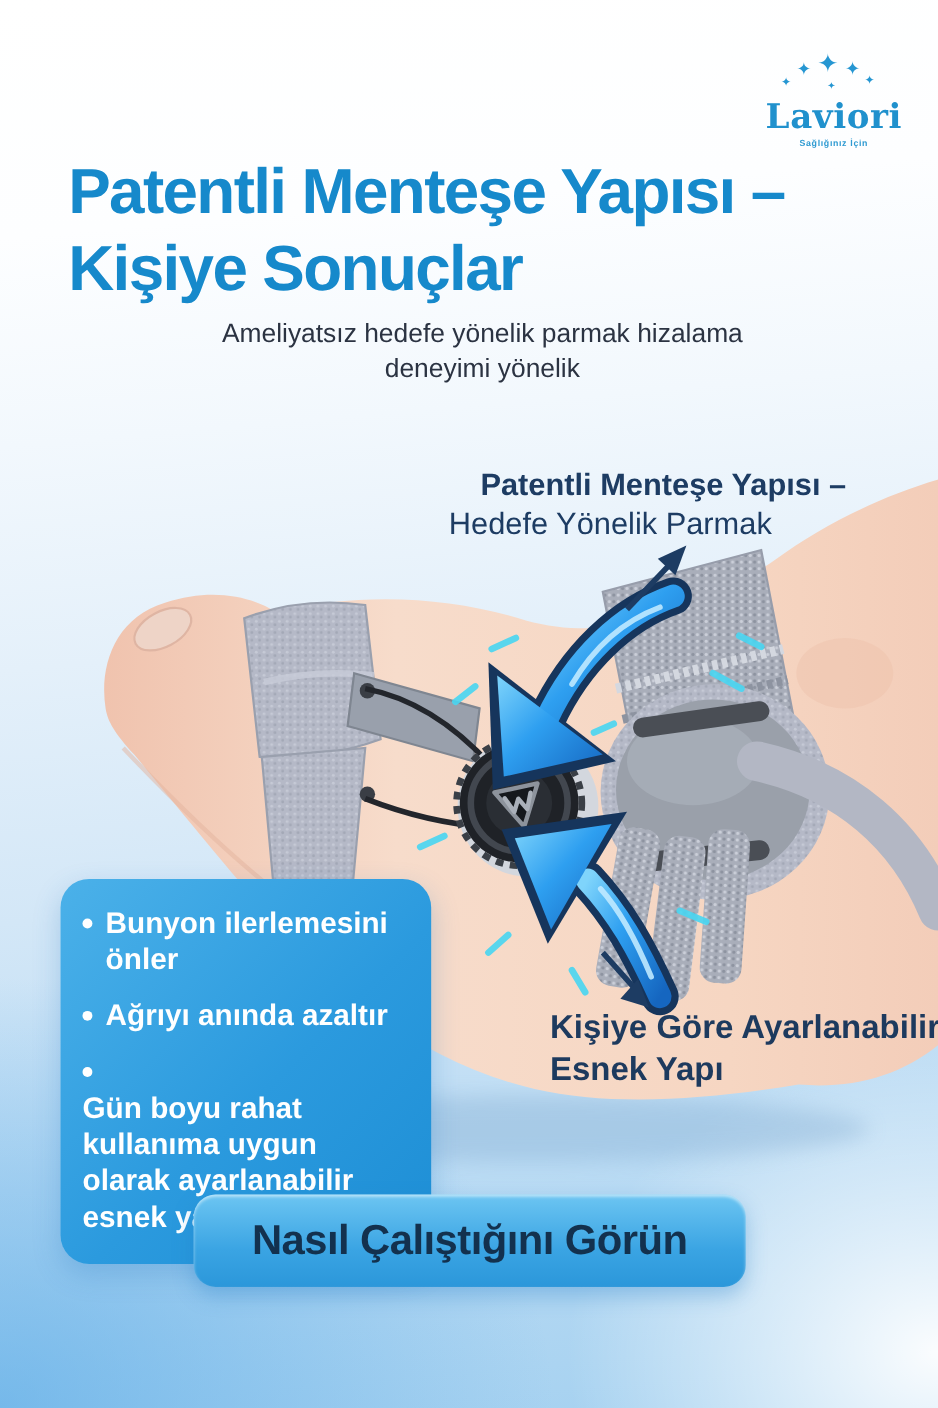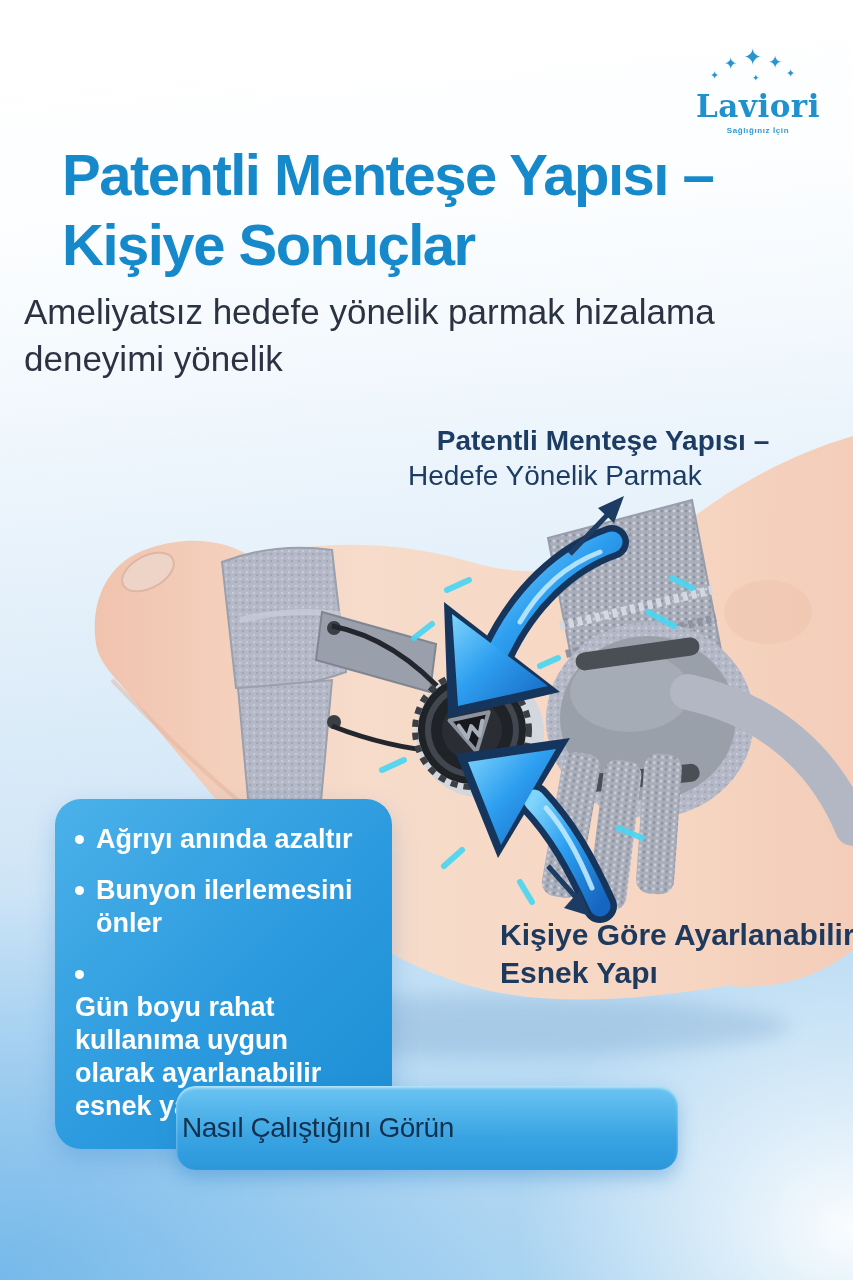--- a/index.html
+++ b/index.html
@@ -14,41 +14,41 @@
   .abs{position:absolute;}
   
   .logo{left:688px;top:44px;width:140px;text-align:center;z-index:6;}
   .sparkles{position:relative;height:44px;}
   .sp{position:absolute;color:#2596d2;line-height:1;}
   .logo-name{font-family:"DejaVu Serif",serif;font-weight:700;font-size:31px;color:#2091cd;letter-spacing:.5px;}
   .logo-tag{font-size:8px;color:#2f9bd2;font-weight:700;letter-spacing:.6px;margin-top:2px;}
   
   .h1{left:62px;top:140px;width:760px;z-index:5;
       font-size:58px;line-height:1.2;font-weight:700;letter-spacing:-1.5px;color:#1689cb;}
-  .sub{left:24px;top:288px;width:773px;z-index:5;text-align:left;
-       font-size:35px;line-height:1.35;color:#2b3342;}
+  .sub{left:52px;top:288px;width:773px;z-index:5;text-align:center;
+       font-size:24px;line-height:1.35;color:#2b3342;}
   
   .co1{left:408px;top:424px;width:390px;z-index:5;color:#1d3c63;font-size:28px;line-height:1.24;}
   .co1 .b{display:block;font-weight:700;text-align:center;}
   .co2{left:452px;top:916px;width:370px;z-index:5;color:#1d3a5e;font-size:30px;line-height:1.25;font-weight:700;margin-left:48px;}
   
   .card{left:55px;top:799px;width:337px;z-index:4;border-radius:26px;
         background:linear-gradient(135deg,#4bb1e9 0%,#2b9ade 55%,#1d8ed5 100%);
         box-shadow:0 10px 24px rgba(40,120,190,.25);
         padding:24px 18px 24px 20px;box-sizing:border-box;color:#fff;}
   .card ul{list-style:none;margin:0;padding:0;}
   .card li{display:flex;gap:12px;font-size:27px;line-height:1.22;font-weight:700;margin-bottom:18px;}
   .card li:last-child{margin-bottom:2px;flex-direction:column;}
   .dot{flex:0 0 auto;width:9px;height:9px;border-radius:50%;background:#fff;margin-top:12px;}
   
   .cta{left:176px;top:1086px;width:502px;height:84px;z-index:6;border:none;cursor:pointer;
-       border-radius:20px;display:flex;align-items:center;justify-content:flex-start;
+       border-radius:20px;display:flex;align-items:center;justify-content:center;
        background:linear-gradient(180deg,#6cc5f2 0%,#3aa4e3 60%,#2b97da 100%);
        box-shadow:inset 0 2px 3px rgba(255,255,255,.55), 0 8px 18px rgba(40,130,200,.35);
-       font-family:"Liberation Sans",sans-serif;font-size:28px;font-weight:400;color:#13314e;letter-spacing:-.5px;}
+       font-family:"Liberation Sans",sans-serif;font-size:38px;font-weight:700;color:#13314e;letter-spacing:-.5px;}
   .scene{left:0;top:430px;z-index:1;}
 </style>
 </head>
 <body>
 
 <div class="page">
 
   <div class="abs logo">
     <div class="sparkles">
       <span class="sp" style="left:22px;top:26px;font-size:11px">✦</span>
@@ -197,25 +197,25 @@
 
   <div class="abs co1">
     <span class="b">Patentli Menteşe Yapısı –</span>
     <span style="display:block">Hedefe Yönelik Parmak</span>
   </div>
 
   <div class="abs card">
     <ul>
       <li>
         <span class="dot"></span>
-        <span>Ağrıyı anında azaltır</span>
+        <span>Bunyon ilerlemesini önler</span>
       </li>
       <li>
         <span class="dot"></span>
-        <span>Bunyon ilerlemesini önler</span>
+        <span>Ağrıyı anında azaltır</span>
       </li>
       <li>
         <span class="dot"></span>
         <span>Gün boyu rahat kullanıma uygun olarak ayarlanabilir esnek yapı</span>
       </li>
     </ul>
   </div>
 
   <div class="abs co2">
     <span style="display:block">Kişiye Göre Ayarlanabilir</span>

